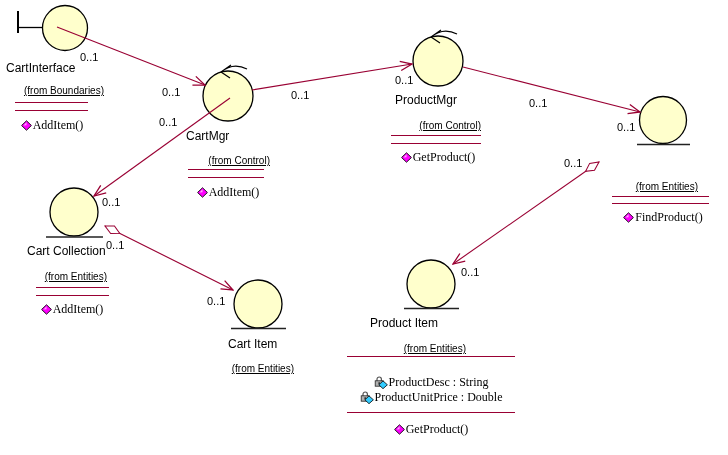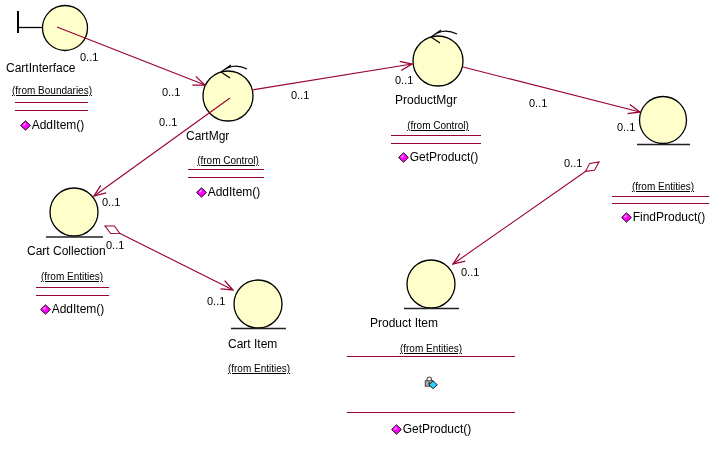--- a/index.html
+++ b/index.html
@@ -2,25 +2,25 @@
 <html><head>
 <meta charset="utf-8">
 <style>
   html,body { margin:0; padding:0; background:#fff; }
   .canvas {
     position:relative; width:728px; height:455px; background:#ffffff;
     font-family:"Liberation Sans", sans-serif; color:#000; overflow:hidden;
   }
   svg.layer { position:absolute; left:0; top:0; }
   .cls-name { position:absolute; font-size:12px; line-height:13px; text-align:left; white-space:nowrap; }
-  .pkg      { position:absolute; font-size:10px; line-height:11px; text-align:center; white-space:nowrap;
+  .pkg      { position:absolute; font-size:10px; line-height:11px; text-align:right; white-space:nowrap;
               text-decoration:underline; }
   .sep      { position:absolute; height:0; border-top:1px solid #990033; }
   .member   { position:absolute; display:flex; align-items:center; justify-content:center;
-              font-size:12px; line-height:13px; white-space:nowrap; gap:1px; }
+              font-size:12px; line-height:13px; white-space:nowrap; gap:1px;font-family:Liberation Serif, serif; }
   .mult     { position:absolute; font-size:11px; line-height:12px; white-space:nowrap; }
   .op-icon, .attr-icon { flex:0 0 auto; display:block; }
 </style>
 </head>
 <body>
 
 <div class="canvas">
 
   <svg class="layer" width="728" height="455" viewBox="0 0 728 455">
     <defs>
@@ -142,20 +142,30 @@
   <div class="pkg" style="left:396px;top:343px;width:70px;">(from Entities)</div>
   <div class="sep" style="left:347px;top:356px;width:168px;"></div>
 
   <div class="member" style="left:340px;top:376px;width:182px;">
     <svg class="attr-icon" width="14" height="13" viewBox="0 0 14 13">
       <path d="M3,5 V3.2 A2.2,2.2 0 0 1 7.4,3.2 V5" fill="none" stroke="#555" stroke-width="1.2"></path>
       <rect x="1.2" y="4.8" width="8" height="5.4" fill="#B0B0B0" stroke="#222" stroke-width="0.8"></rect>
       <rect x="4.4" y="6.3" width="1.6" height="2.2" fill="#333"></rect>
       <polygon points="9,4.9 13.4,8.8 9,12.7 4.9,8.8" fill="#33CCFF" stroke="#000" stroke-width="0.8"></polygon>
     </svg>
+    <span>ProductDesc : String</span>
+  </div>
+  <div class="member" style="left:340px;top:391px;width:182px;">
+    <svg class="attr-icon" width="14" height="13" viewBox="0 0 14 13">
+      <path d="M3,5 V3.2 A2.2,2.2 0 0 1 7.4,3.2 V5" fill="none" stroke="#555" stroke-width="1.2"></path>
+      <rect x="1.2" y="4.8" width="8" height="5.4" fill="#B0B0B0" stroke="#222" stroke-width="0.8"></rect>
+      <rect x="4.4" y="6.3" width="1.6" height="2.2" fill="#333"></rect>
+      <polygon points="9,4.9 13.4,8.8 9,12.7 4.9,8.8" fill="#33CCFF" stroke="#000" stroke-width="0.8"></polygon>
+    </svg>
+    <span>ProductUnitPrice : Double</span>
   </div>
 
   <div class="sep" style="left:347px;top:412px;width:168px;"></div>
   <div class="member" style="left:385px;top:423px;width:92px;">
     <svg class="op-icon" width="11" height="11" viewBox="0 0 11 11">
       <polygon points="5.5,0.8 10.4,5.5 5.5,10.2 0.6,5.5" fill="#FF00FF" stroke="#000" stroke-width="0.9"></polygon>
       <polygon points="5.5,2.3 2.6,5.5 5.5,5.3" fill="#FFAAFF"></polygon>
     </svg>
     <span>GetProduct()</span>
   </div>

